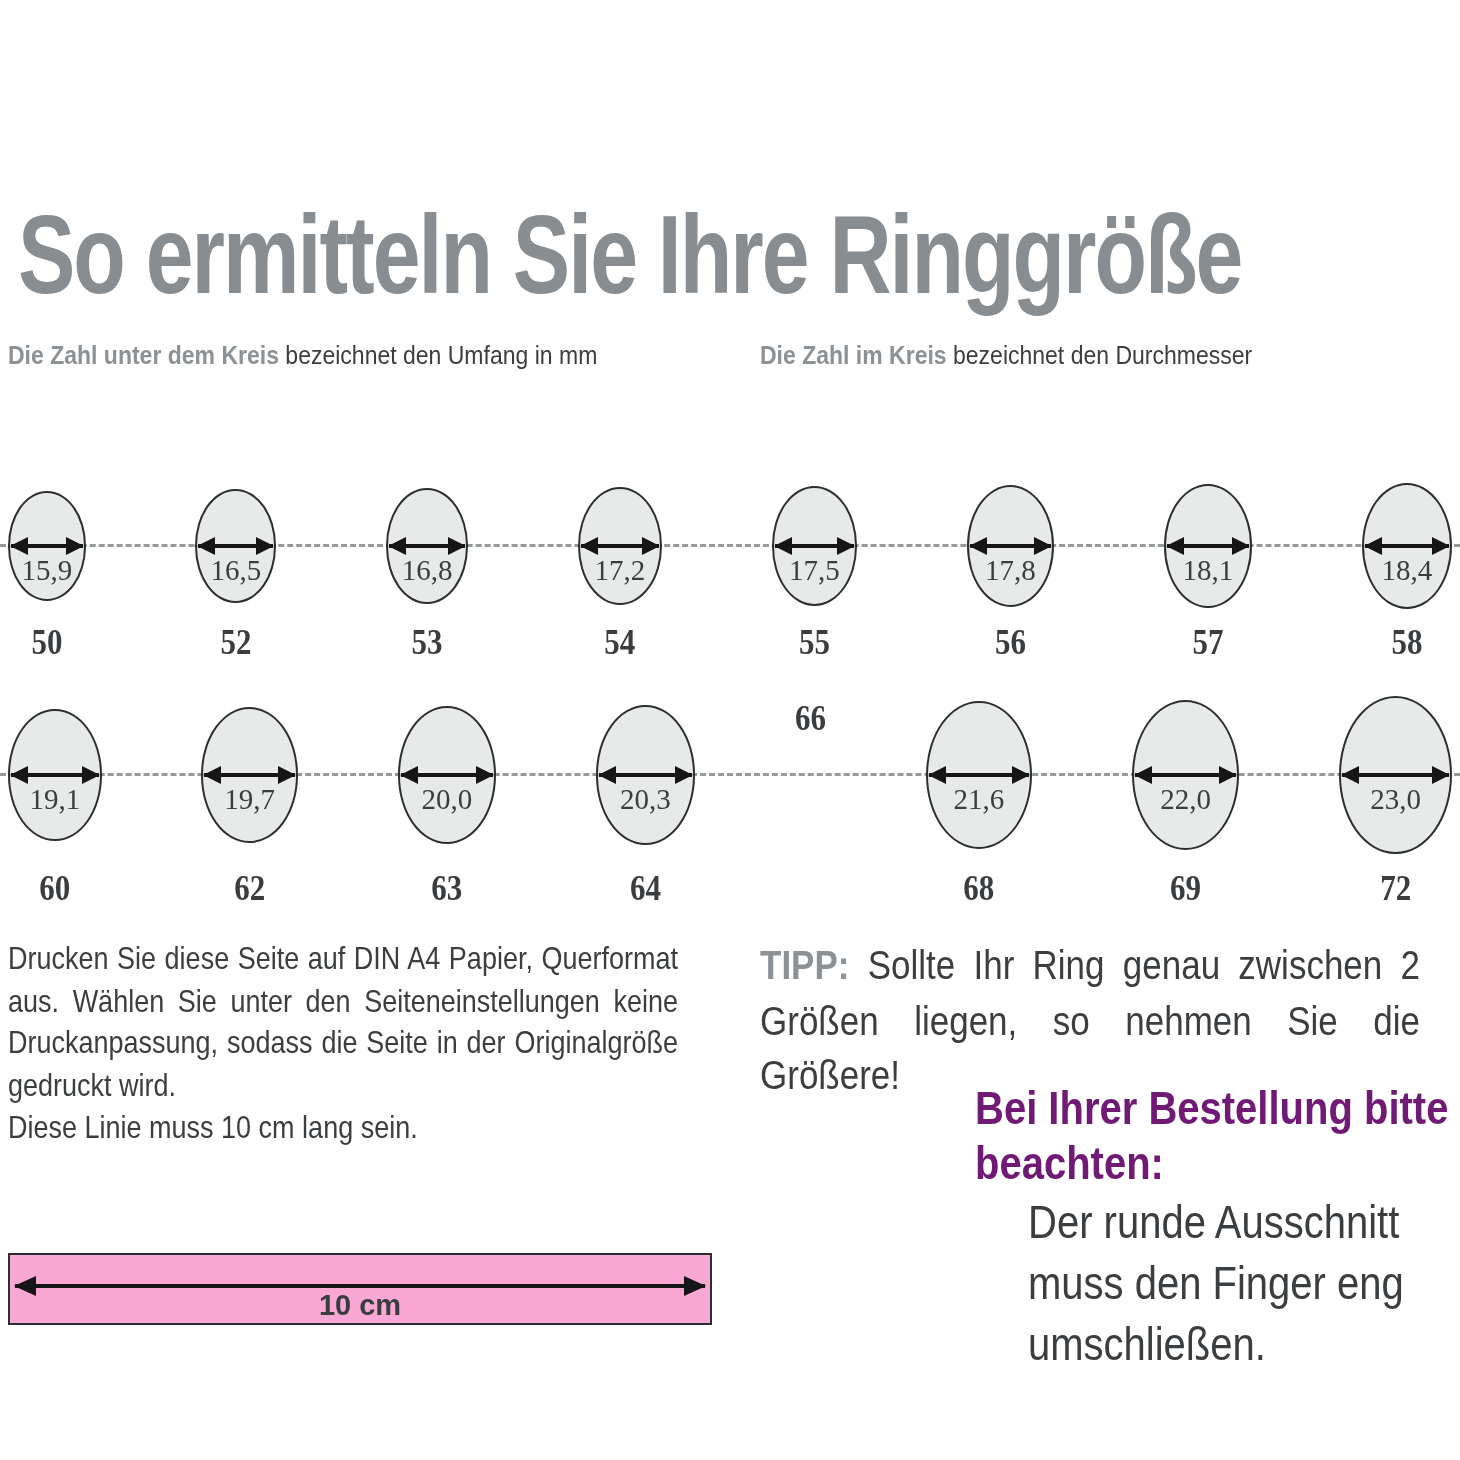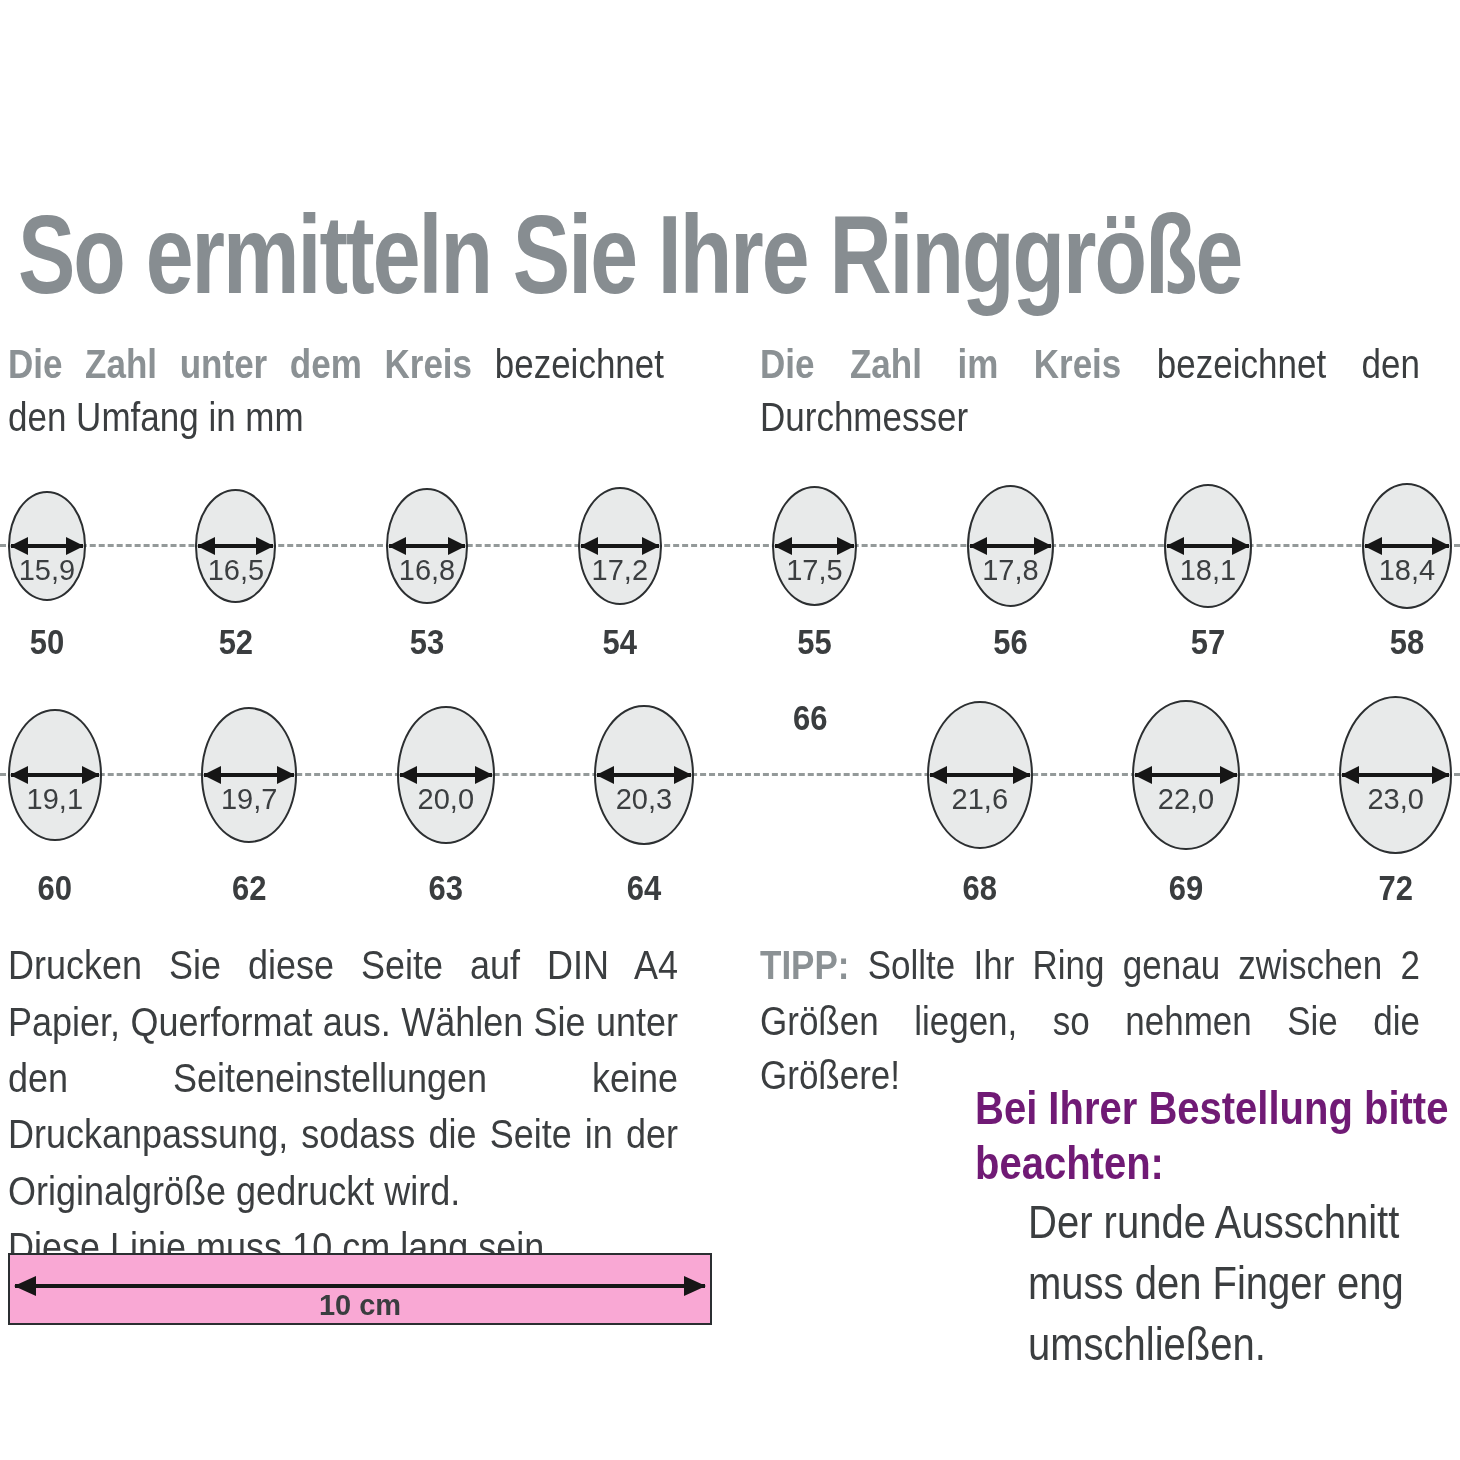--- a/index.html
+++ b/index.html
@@ -12,48 +12,48 @@
   .stretch{display:block;transform:scaleY(1.15);transform-origin:0 0;}
   .stretch-c{display:inline-block;transform:scaleY(1.15);transform-origin:center top;}
 
   
   #title{top:190px;left:18px;width:1442px;height:150px;}
   #title .t{display:inline-block;font-size:86px;font-weight:bold;color:#878d91;
             letter-spacing:-2px;white-space:nowrap;transform:scaleY(1.3);
             transform-origin:0 0;}
 
   
-  .intro{top:338px;font-size:35px;line-height:1.32;text-align:justify;}
+  .intro{top:338px;font-size:23px;line-height:1.32;text-align:justify;}
   #intro-left{left:8px;width:656px;}
   #intro-right{left:760px;width:660px;}
   .gray-bold{color:#8b9194;font-weight:bold;}
 
   
   .ring-row{left:8px;width:1444px;}
   #row1{top:478px;}
   #row2{top:690px;}
   .dash-line{position:absolute;left:-8px;right:-8px;border-top:3px dashed #949a9a;z-index:0;}
   #row1 .dash-line{top:66px;}
   #row2 .dash-line{top:83px;}
   .flexrow{display:flex;justify-content:space-between;align-items:flex-start;position:relative;}
-  .ring{display:flex;flex-direction:column;align-items:center;position:relative;z-index:1;}
+  .ring{display:flex;flex-direction:column;align-items:center;position:relative;z-index:1;font-family:Liberation Serif, serif;}
   #row1 .circle-wrap{height:136px;display:flex;align-items:center;}
   #row2 .circle-wrap{height:170px;display:flex;align-items:center;}
   .circle{position:relative;background:#e8eaea;border:2px solid #2c2f31;border-radius:50%;box-sizing:border-box;}
   .double-arrow{position:absolute;left:1px;right:1px;top:50%;height:4px;margin-top:-2px;background:#161616;}
   .double-arrow::before,.double-arrow::after{content:"";position:absolute;top:50%;margin-top:-9px;
       border-top:9px solid transparent;border-bottom:9px solid transparent;}
   .double-arrow::before{left:-1px;border-right:18px solid #161616;}
   .double-arrow::after{right:-1px;border-left:18px solid #161616;}
   .dia{position:absolute;top:50%;left:-20px;right:-20px;padding-top:8px;text-align:center;
        font-size:29px;color:#3b3e40;}
   .size{margin-top:8px;font-size:31px;font-weight:bold;color:#3a3d3f;}
 
   
-  #print-para{left:8px;top:938px;width:670px;font-size:36px;line-height:1.36;}
+  #print-para{left:8px;top:938px;width:670px;font-size:27px;line-height:1.36;}
   #print-para .just{text-align:justify;}
 
   
   #ruler{left:8px;top:1253px;width:700px;height:68px;background:#f9a8d4;
          border:2px solid #2b2e31;box-sizing:content-box;}
   #ruler-arrow{position:absolute;left:5px;right:5px;top:29px;height:4px;background:#161616;}
   #ruler-arrow::before,#ruler-arrow::after{content:"";position:absolute;top:50%;margin-top:-10px;
       border-top:10px solid transparent;border-bottom:10px solid transparent;}
   #ruler-arrow::before{left:-1px;border-right:22px solid #161616;}
   #ruler-arrow::after{right:-1px;border-left:22px solid #161616;}

